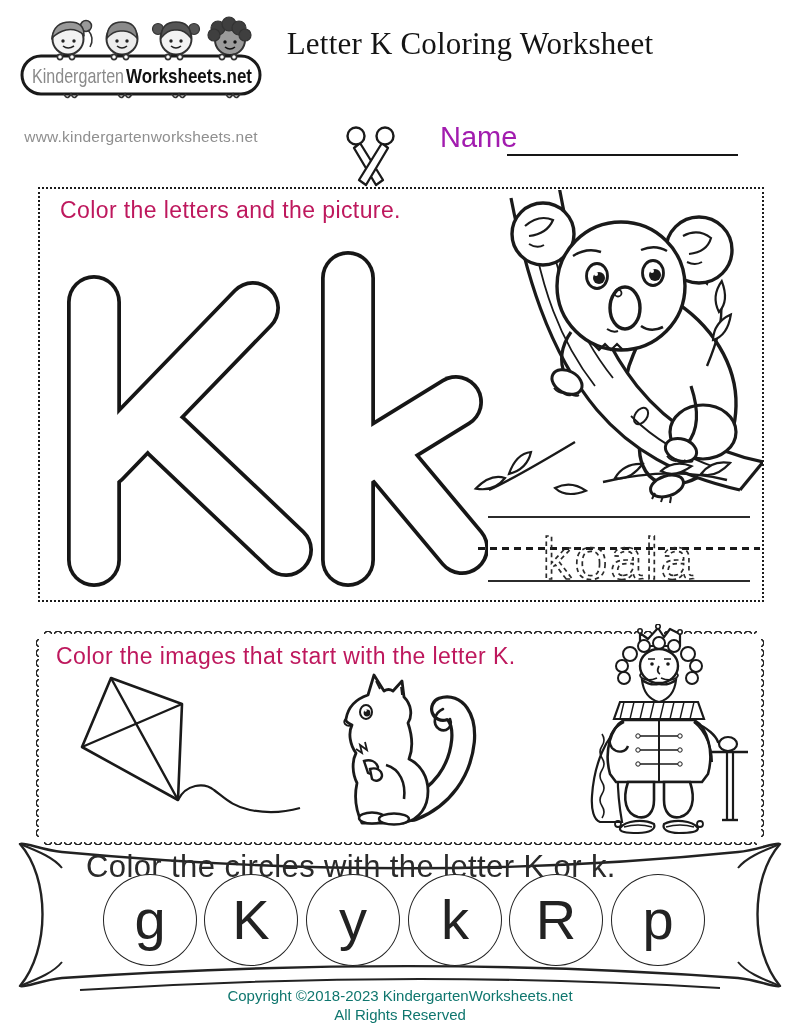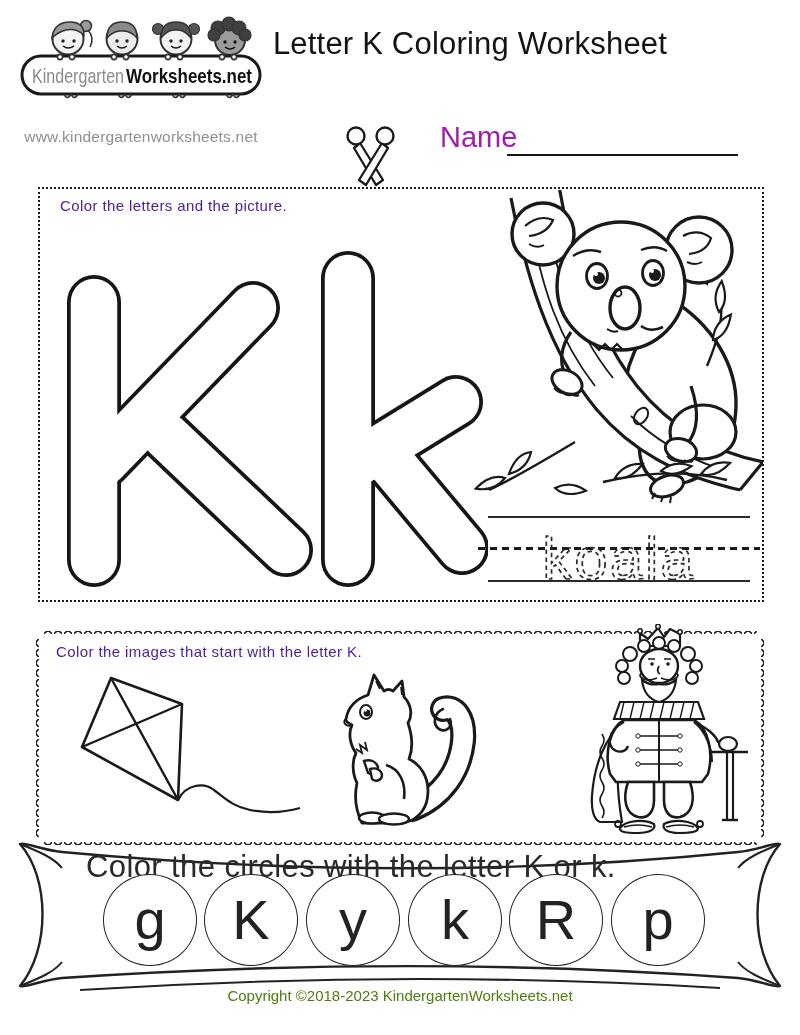--- a/index.html
+++ b/index.html
@@ -1,35 +1,35 @@
 <!DOCTYPE html>
 <html><head>
 <meta charset="utf-8">
 <style>
   html,body{margin:0;padding:0;background:#fff;}
   .page{position:relative;width:800px;height:1035px;background:#fff;overflow:hidden;
         font-family:"Liberation Sans",sans-serif;color:#1c1c1c;}
   .abs{position:absolute;}
   .title{font-size:31px;font-weight:400;letter-spacing:0.2px;color:#141414;text-align:center;}
-  .instr{font-size:15px;color:#4c1d95;letter-spacing:0.4px;}
+  .instr{font-size:23px;color:#be185d;letter-spacing:0.4px;}
   .name-label{font-size:29px;color:#a21caf;}
   .name-line{background:#161616;height:2.2px;}
   .url{font-size:15.5px;color:#8f8f8f;text-align:center;letter-spacing:0.2px;}
   .sec1{border:2.6px dotted #1b1b1b;}
   .frame2{}
   .sc{position:absolute;}
   .sc-top{left:5px;right:5px;top:-6px;height:7px;background-image:radial-gradient(circle at 50% 115%, rgba(0,0,0,0) 2.9px,#222 3px,#222 4.3px,rgba(0,0,0,0) 4.5px);background-size:10px 7px;background-repeat:repeat-x;}
   .sc-bottom{left:5px;right:5px;bottom:-6px;height:7px;background-image:radial-gradient(circle at 50% -15%, rgba(0,0,0,0) 2.9px,#222 3px,#222 4.3px,rgba(0,0,0,0) 4.5px);background-size:10px 7px;background-repeat:repeat-x;}
   .sc-left{top:5px;bottom:5px;left:-6px;width:7px;background-image:radial-gradient(circle at 115% 50%, rgba(0,0,0,0) 2.9px,#222 3px,#222 4.3px,rgba(0,0,0,0) 4.5px);background-size:7px 10px;background-repeat:repeat-y;}
   .sc-right{top:5px;bottom:5px;right:-6px;width:7px;background-image:radial-gradient(circle at -15% 50%, rgba(0,0,0,0) 2.9px,#222 3px,#222 4.3px,rgba(0,0,0,0) 4.5px);background-size:7px 10px;background-repeat:repeat-y;}
   .circle{position:absolute;width:92px;height:90px;border:1.8px solid #222;border-radius:50%;
           display:flex;align-items:center;justify-content:center;background:#fff;}
   .circle span{font-size:56px;font-weight:400;color:#222;line-height:1;}
   .banner-instr{font-size:31px;color:#2a2a2a;letter-spacing:0.4px;}
-  .footer-line{width:800px;text-align:center;font-size:15px;color:#4d7c0f;}
+  .footer-line{width:800px;text-align:center;font-size:15px;color:#0f766e;}
   svg{display:block;}
 </style>
 </head>
 <body>
 
 <div class="page">
 
   <svg class="abs" style="left:18px;top:12px;" width="246" height="98" viewBox="0 0 246 98">
     <g>
 
@@ -83,21 +83,21 @@
         <path d="M100,82 q3,7 7,0 q3,7 7,0"></path>
       <path d="M154,82 q3,7 7,0 q3,7 7,0"></path>
         <path d="M208,82 q3,7 7,0 q3,7 7,0"></path>
     </g>
     <text x="14" y="71" font-size="21" fill="#8a8a8a" font-weight="400" textLength="92" lengthAdjust="spacingAndGlyphs">Kindergarten</text>
     <text x="108" y="71" font-size="21" fill="#111" font-weight="700" textLength="126" lengthAdjust="spacingAndGlyphs">Worksheets.net</text>
   </svg>
 
   <div class="abs url" style="left:18px;top:128px;width:246px;">www.kindergartenworksheets.net</div>
 
-  <div class="abs title" style="left:240px;top:26px;width:460px;">Letter K Coloring Worksheet</div>
+  <div class="abs title" style="left:240px;top:26px;width:460px;font-family:Liberation Serif, serif;">Letter K Coloring Worksheet</div>
 
   <div class="abs name-label" style="left:440px;top:121px;">Name</div>
   <div class="abs name-line" style="left:507px;top:154px;width:231px;"></div>
 
   <svg class="abs" style="left:338px;top:123px;z-index:3;" width="66" height="68" viewBox="0 0 66 68">
     <path d="M22,20 L45,57 L38,62 L16,25 Z" fill="#fff" stroke="#1a1a1a" stroke-width="2.3" stroke-linejoin="round"></path>
     <path d="M44,20 L21,57 L28,62 L50,25 Z" fill="#fff" stroke="#1a1a1a" stroke-width="2.3" stroke-linejoin="round"></path>
     <circle cx="18" cy="13" r="8.5" fill="#fff" stroke="#1a1a1a" stroke-width="2.4"></circle>
     <circle cx="47" cy="13" r="8.5" fill="#fff" stroke="#1a1a1a" stroke-width="2.4"></circle>
   </svg>
@@ -350,14 +350,15 @@
     <span>k</span>
     </div>
   <div class="circle" style="left:509px;top:874px;">
     <span>R</span>
     </div>
   <div class="circle" style="left:611px;top:874px;">
     <span>p</span>
     </div>
 
   <div class="abs footer-line" style="left:0;top:987px;">Copyright ©2018-2023 KindergartenWorksheets.net</div>
+  <div class="abs footer-line" style="left:0;top:1006px;">All Rights Reserved</div>
 
 </div>
 
 </body></html>

